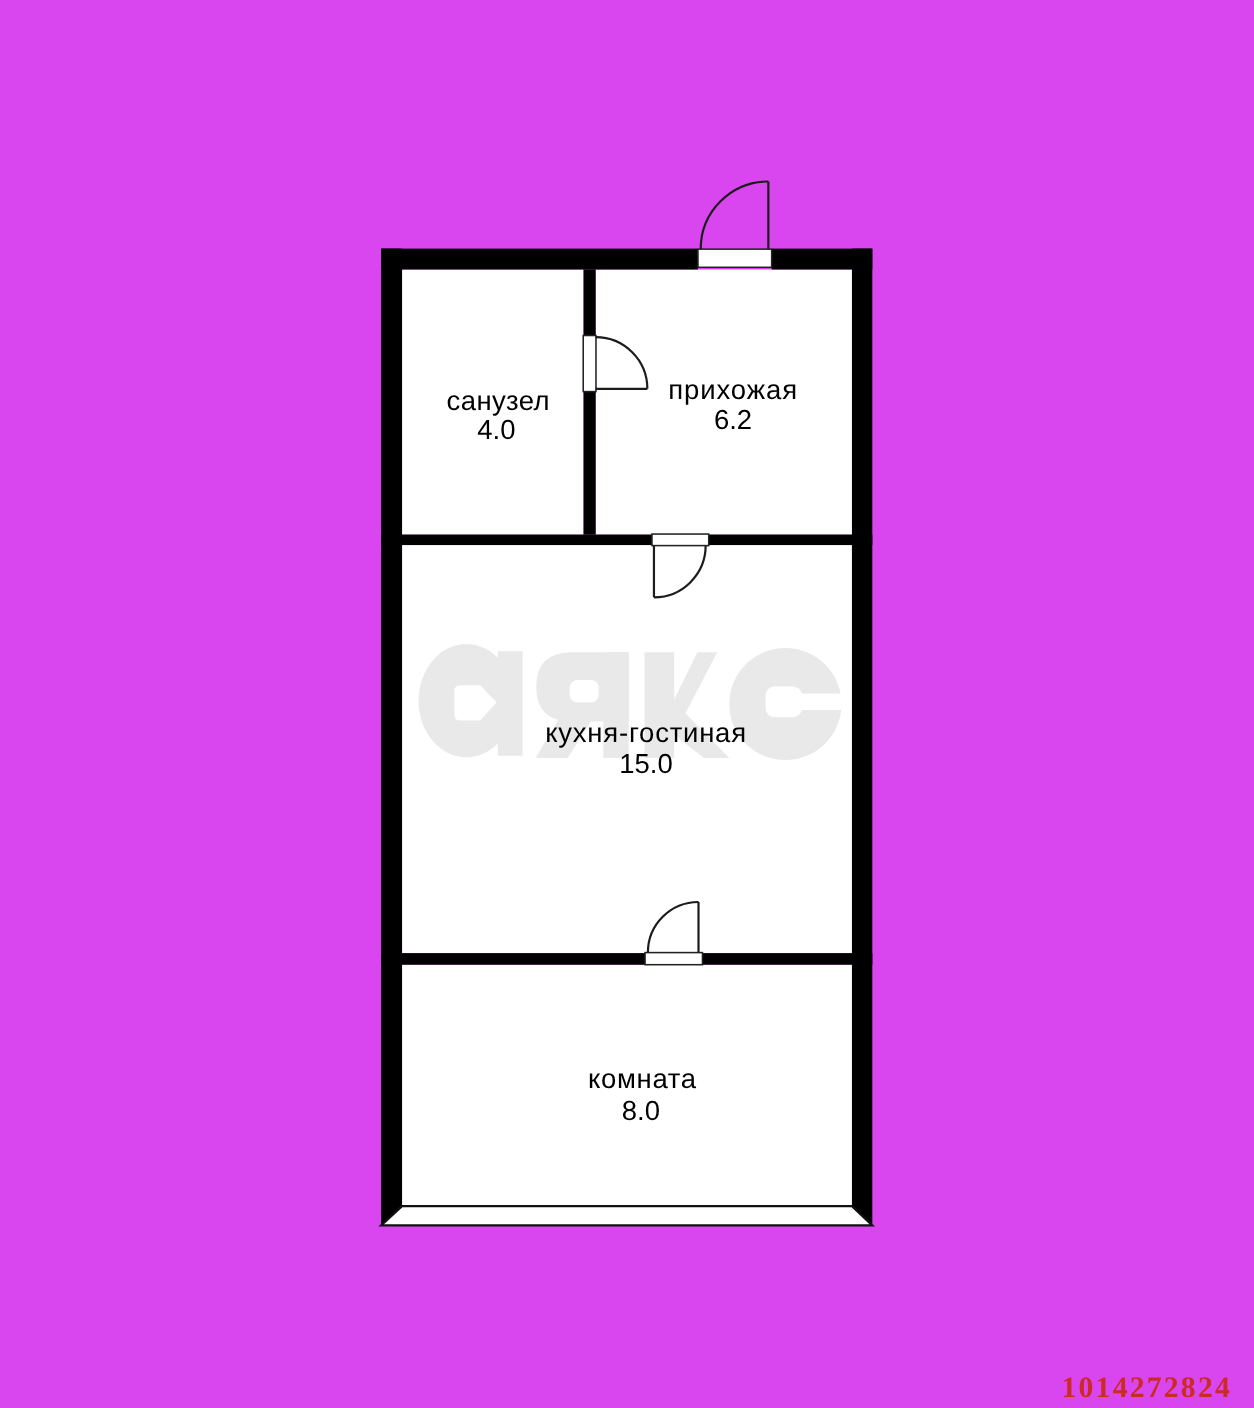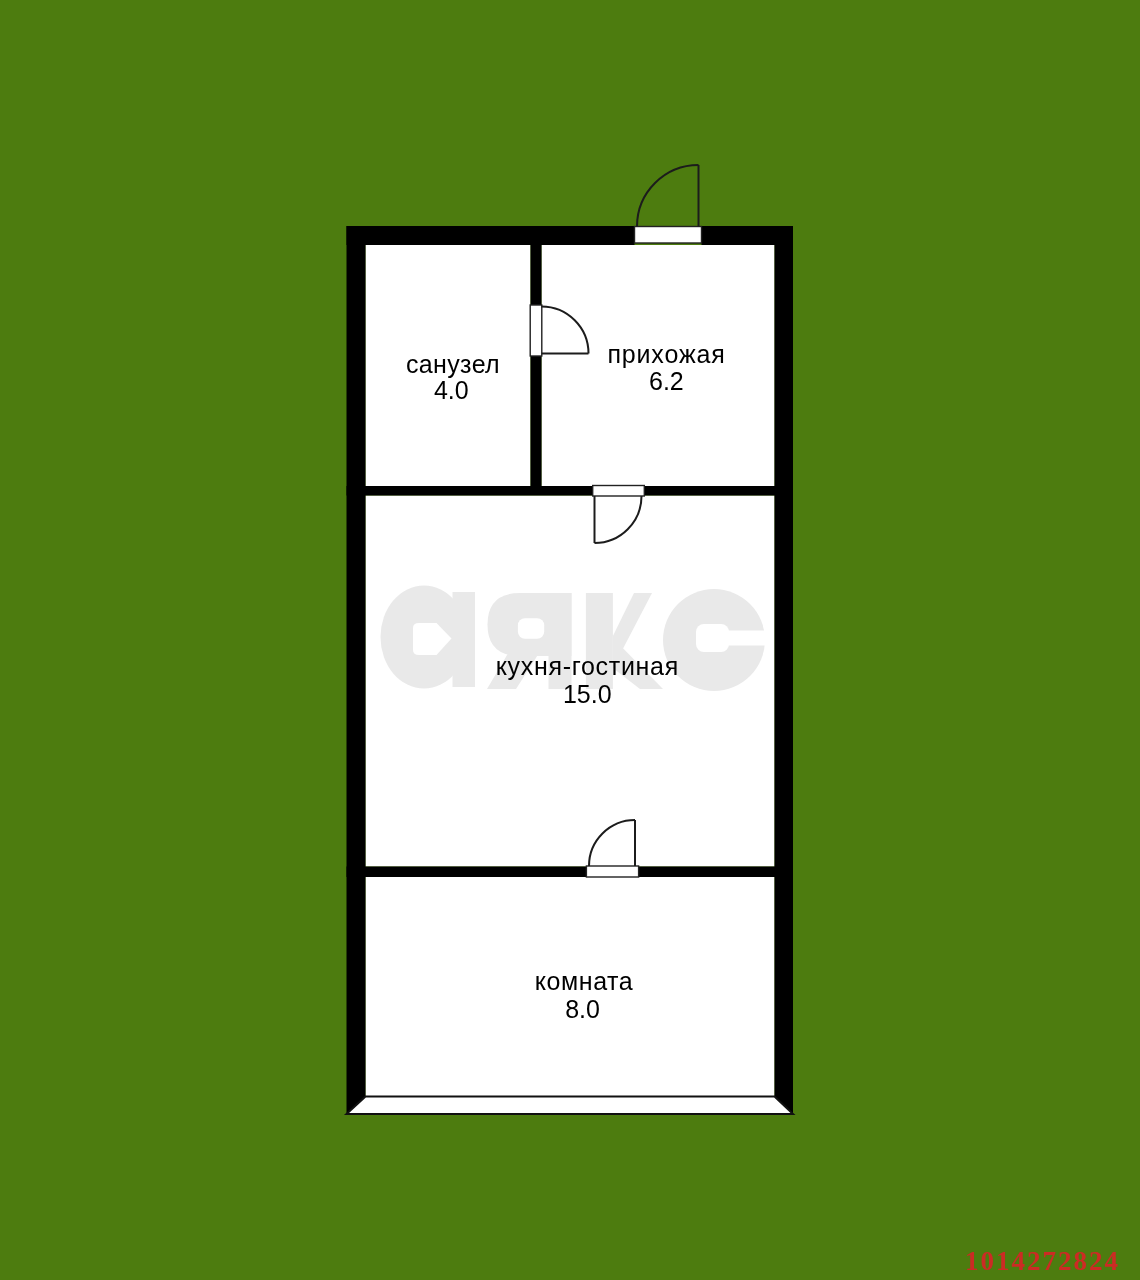--- a/index.html
+++ b/index.html
@@ -1,16 +1,16 @@
 <!DOCTYPE html>
 <html><head>
 <meta charset="utf-8">
 <style>
   html,body{margin:0;padding:0;background:#ffffff;}
-  .page{position:relative;width:1140px;height:1280px;background:#4d7c0f;overflow:hidden;
+  .page{position:relative;width:1140px;height:1280px;background:#d946ef;overflow:hidden;
         font-family:"Liberation Sans", sans-serif;}
 </style>
 </head>
 <body>
 <div class="page">
 <svg width="1140" height="1280" viewBox="0 0 1140 1280" xmlns="http://www.w3.org/2000/svg">
 
   <rect x="365.5" y="245" width="165" height="241" fill="#ffffff"></rect>
 
   <rect x="541.5" y="245" width="233" height="241" fill="#ffffff"></rect>

